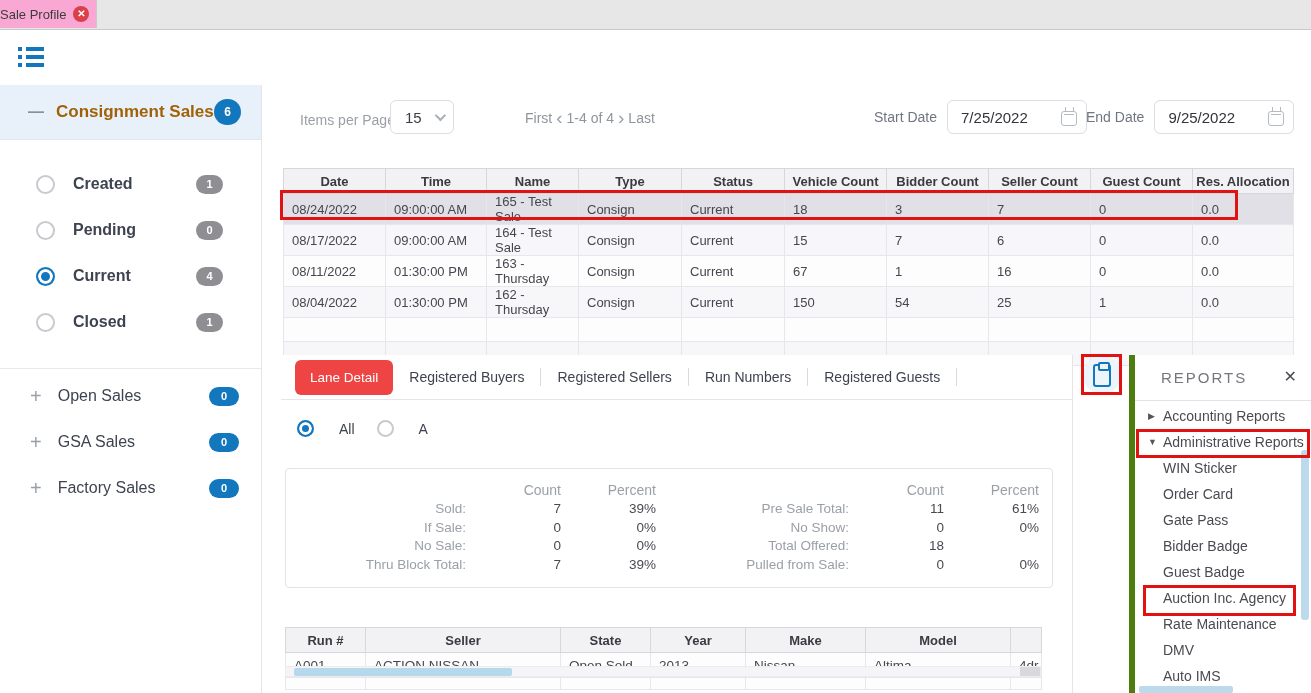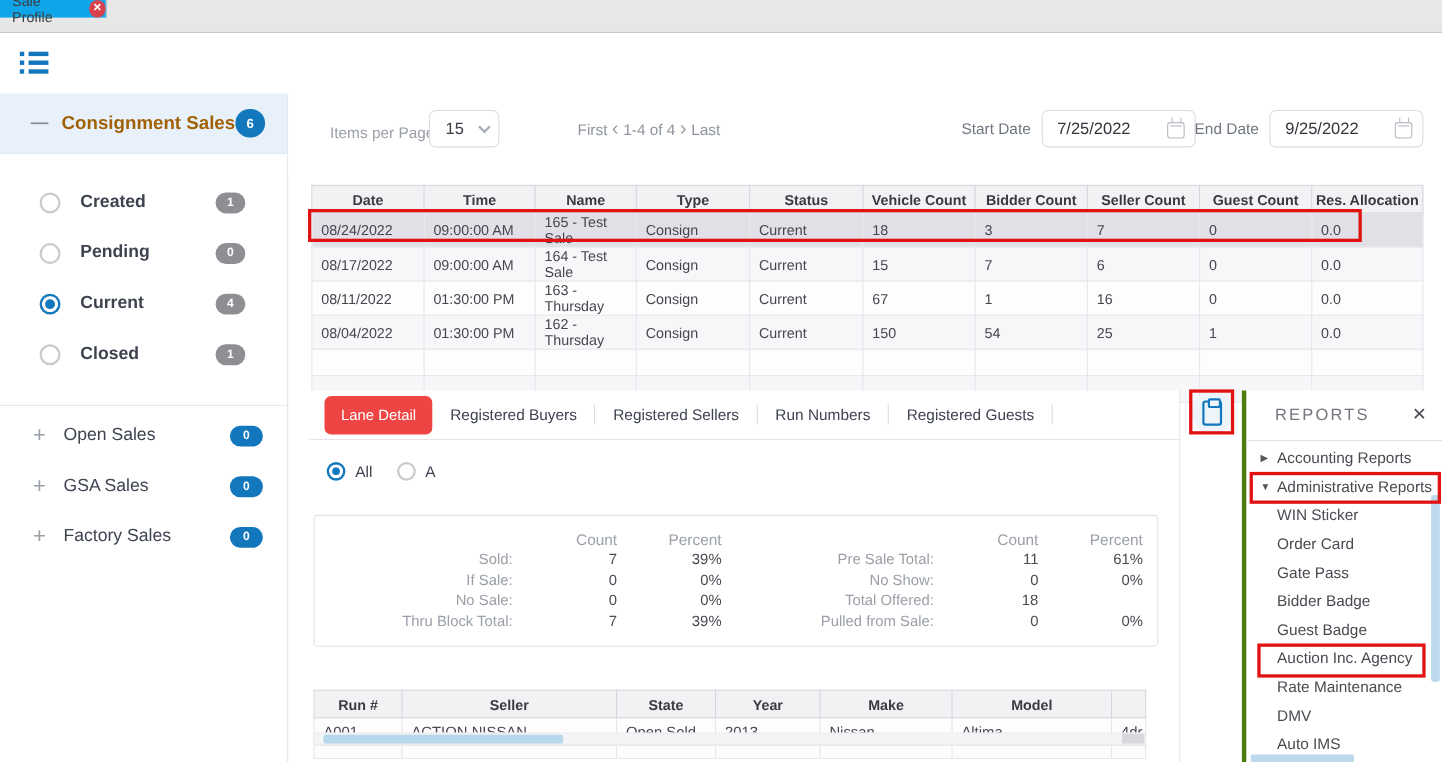--- a/index.html
+++ b/index.html
@@ -2,23 +2,23 @@
 <html><head>
 <meta charset="utf-8">
 <style>
   * { box-sizing: border-box; margin: 0; padding: 0; }
   html,body { width:1311px; height:693px; overflow:hidden; background:#fff;
     font-family:"Liberation Sans", sans-serif; position:relative; }
 
   
   .tabstrip { position:absolute; left:0; top:0; width:1311px; height:30px;
     background:#e7e7e7; border-bottom:1px solid #c9c9c9; }
-  .browser-tab { position:absolute; left:0; top:0; width:97px; height:16px;
-    background:#0ea5e9; border-right:1px solid #c9c9c9;
-    display:flex; align-items:center; gap:7px; padding-left:11px;
+  .browser-tab { position:absolute; left:0; top:0; width:97px; height:28px;
+    background:#f9a8d4; border-right:1px solid #c9c9c9;
+    display:flex; align-items:center; gap:7px; 
     font-size:13px; color:#3c3c3c; }
   .tab-close { width:16px; height:16px; border-radius:50%; background:#d9404a;
     color:#fff; font-size:10px; line-height:16px; text-align:center; font-weight:bold;
     cursor:pointer; }
 
   
   .menu-icon { position:absolute; left:18px; top:47px; width:26px; cursor:pointer; }
   .menu-icon .r { display:flex; align-items:center; gap:4px; margin-bottom:4px; }
   .menu-icon .d { width:4px; height:4px; background:#1377bd; }
   .menu-icon .b { width:20px; height:4px; background:#1377bd; }
@@ -95,21 +95,21 @@
   
   .detail { position:absolute; left:281px; top:355px; width:792px; bottom:0;
     background:#fff; border-right:1px solid #e4e4ea; }
   .dtabs { position:absolute; left:0; top:0; width:100%; height:45px;
     border-bottom:1px solid #e4e4ea; display:flex; align-items:center; padding-left:14px; }
   .dtab-active { background:#ef4444; color:#fff; font-size:13.5px; border-radius:6px;
     padding:10px 15px; cursor:pointer; }
   .dtab { color:#3e4350; font-size:14px; padding:0 16px; cursor:pointer; }
   .dsep { width:1px; height:18px; background:#d9d9df; }
   .dfilters { position:absolute; left:16px; top:65px; display:flex; align-items:center; gap:22px; }
-  .dfilters .f { display:flex; align-items:center; gap:9px; cursor:pointer; }
+  .dfilters .f { display:flex; align-items:center; gap:25px; cursor:pointer; }
   .dfilters .radio { width:17px; height:17px; }
   .dfilters .fl { font-size:14px; color:#3e4350; }
 
   .stats-card { position:absolute; left:4px; top:113px; width:768px; height:120px;
     border:1px solid #e2e2e8; border-radius:4px; background:#fff;
     display:flex; padding-top:12px; }
   .stats-half { width:50%; display:grid;
     grid-template-columns: 180px 95px 95px; grid-auto-rows:18.5px;
     align-items:center; }
   .stats-half .h { color:#9ba0a8; font-size:14px; text-align:right; }
@@ -134,21 +134,21 @@
   .clip-btn { position:absolute; left:1083px; top:356px; width:38px; height:38px;
     border-radius:50%; background:#edf4fa; display:flex; align-items:center;
     justify-content:center; cursor:pointer; }
   .clip-icon { width:18px; height:23px; border:2px solid #1377bd; border-radius:3px;
     position:relative; }
   .clip-icon:before { content:""; position:absolute; left:3px; top:-4px; width:8px;
     height:5px; background:#edf4fa; border:2px solid #1377bd; border-radius:2px; }
 
   
   .reports { position:absolute; left:1129px; top:355px; right:0; bottom:0;
-    background:#fff; border-left:4px solid #4d7c0f; }
+    background:#fff; border-left:6px solid #4d7c0f; }
   .rep-head { position:absolute; left:26px; top:14px; color:#75757e; font-size:15px;
     letter-spacing:2px; }
   .rep-close { position:absolute; right:14px; top:12px; color:#4a4a52; font-size:16px;
     cursor:pointer; }
   .rep-sep { position:absolute; left:0; top:45px; width:100%; height:1px; background:#e2e2e8; }
   .rep-list { position:absolute; left:0; top:48px; width:100%; }
   .rep-item { height:26px; display:flex; align-items:center; padding-left:28px;
     font-size:14px; color:#4a4a52; cursor:pointer; position:relative; }
   .rep-item .arrow { position:absolute; left:13px; font-size:9px; color:#55555c; }
   .vscroll { position:absolute; right:2px; top:95px; width:8px; height:170px;

